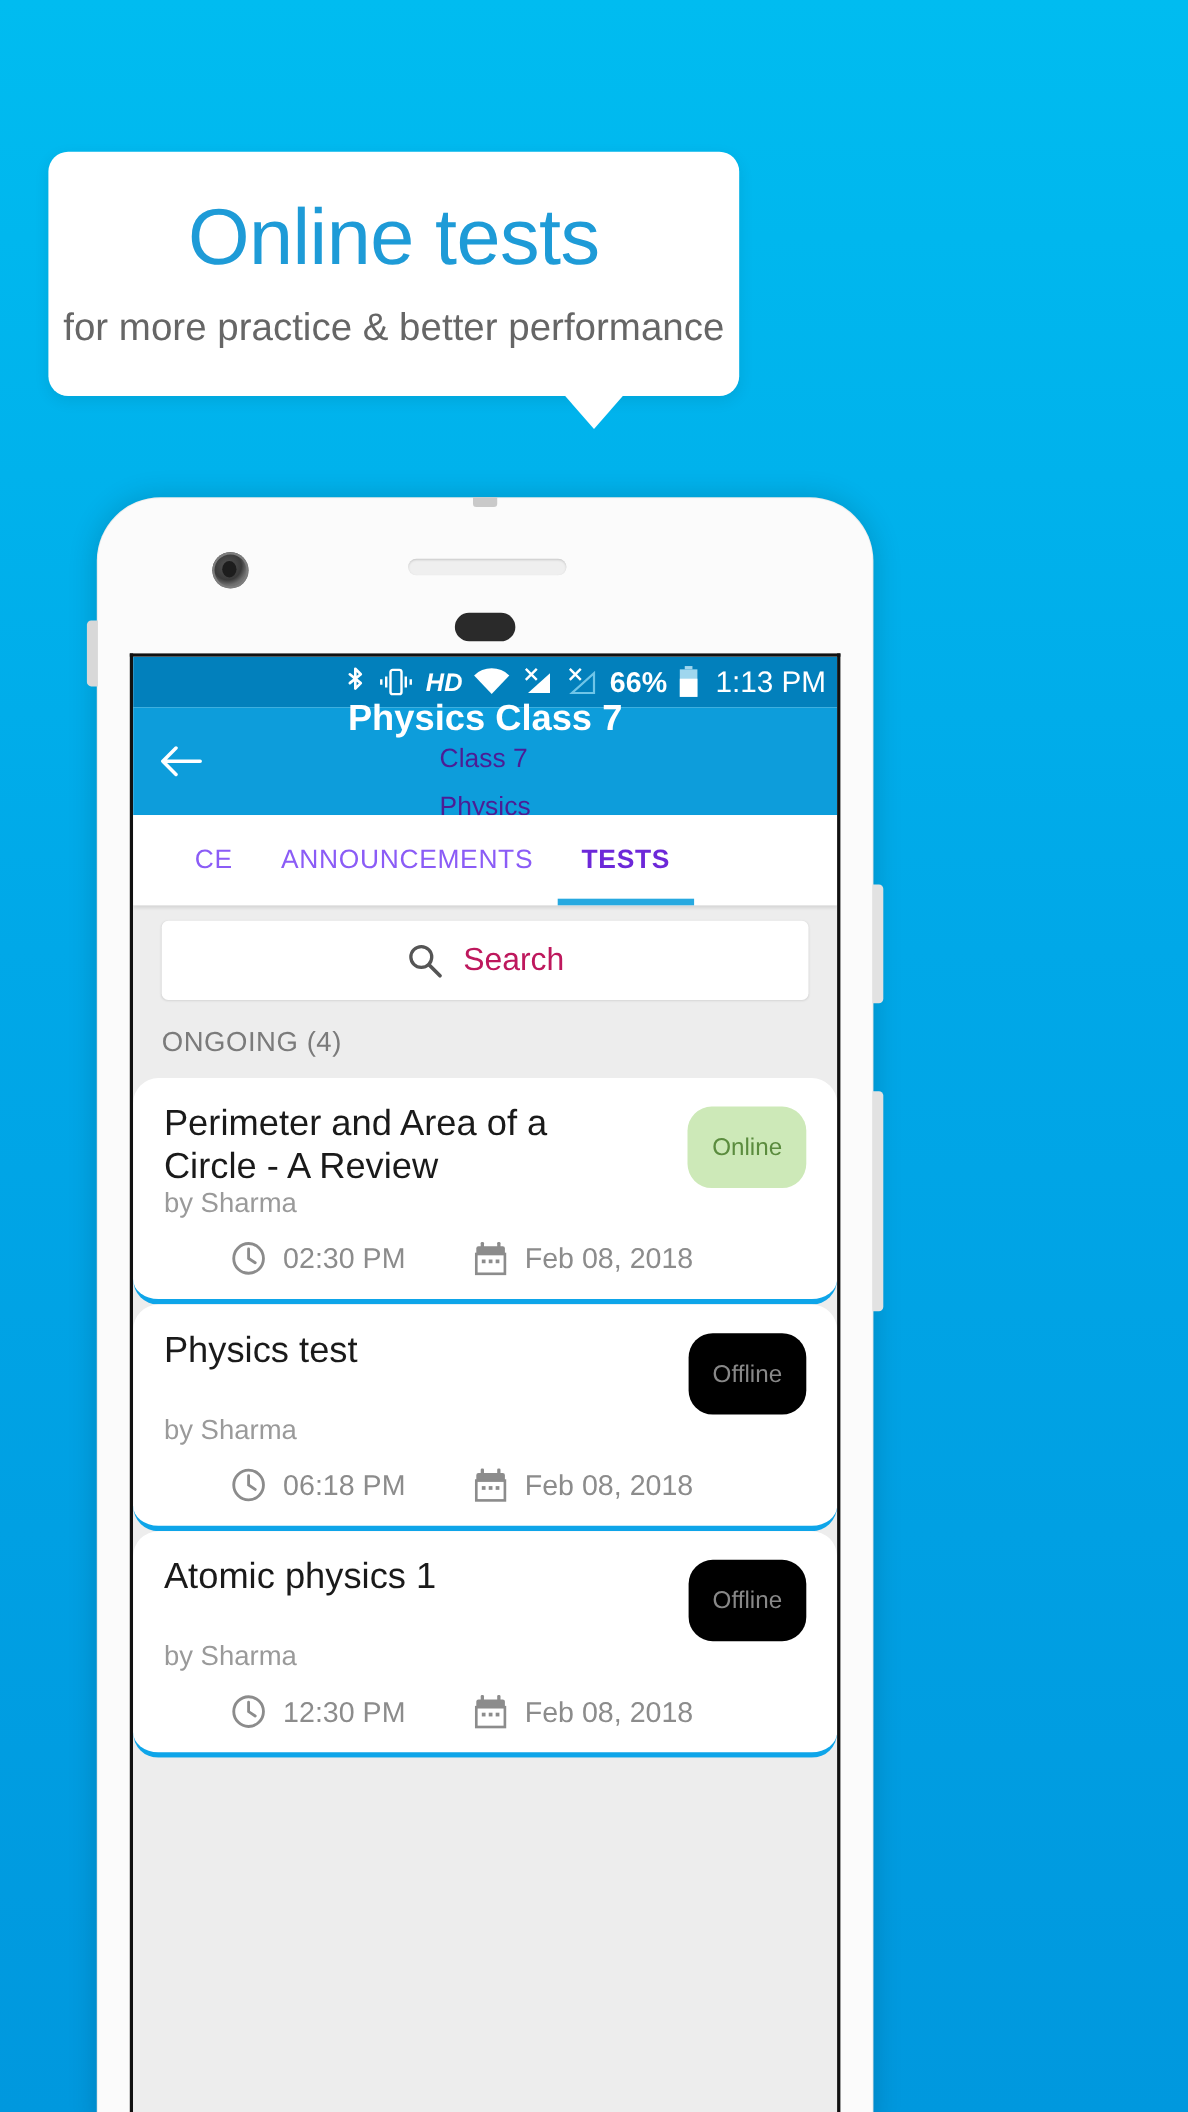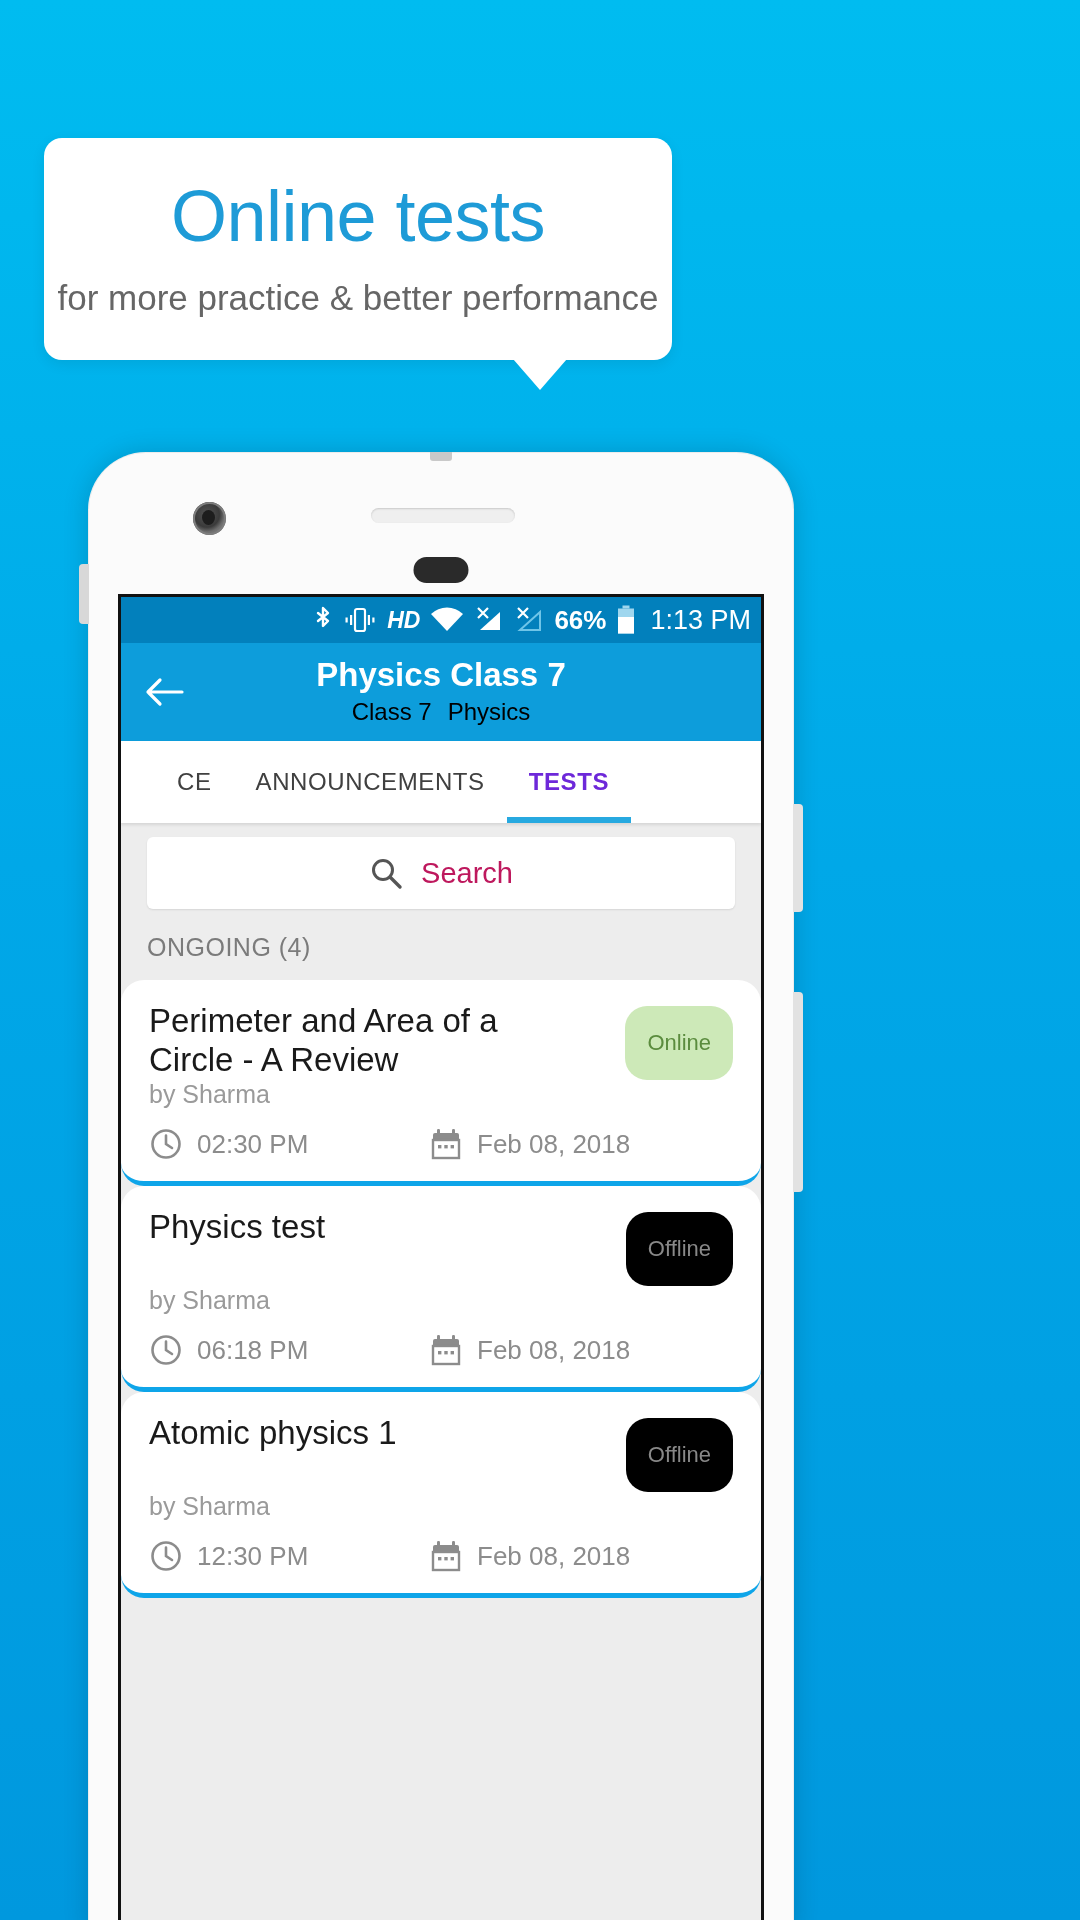--- a/index.html
+++ b/index.html
@@ -164,37 +164,37 @@
     left: 20px; top: 50%;
     transform: translateY(-50%);
     width: 46px; height: 46px;
     display: flex; align-items: center; justify-content: center;
   }
   .appbar-title {
     font-size: 33px; font-weight: 700; color: #fff;
     line-height: 1.05;
   }
   .appbar-sub {
-    font-size: 24px; color: #000000; margin-top: 5px;
-    display: flex; gap: 16px;
+    font-size: 24px; color: #4c1d95; margin-top: 5px;
+    display: flex; gap: 16px; flex-direction: column;
   }
 
   
   .tabs {
     height: 82px;
     background: #fff;
     display: flex;
     align-items: center;
     position: relative;
     padding-left: 34px;
     box-shadow: 0 2px 3px rgba(0,0,0,0.10);
   }
   .tab {
     font-size: 24px;
-    color: #404040;
+    color: #8b5cf6;
     letter-spacing: 0.6px;
     padding: 0 22px;
     height: 100%;
     display: flex; align-items: center;
     position: relative;
     white-space: nowrap;
   }
   .tab.active {
     color: #6d28d9;
     font-weight: 700;
@@ -268,21 +268,21 @@
     color: #9a9a9a;
     margin-top: 0;
   }
   .card-meta {
     display: flex;
     align-items: center;
     margin-top: 18px;
     font-size: 26px;
     color: #8c8c8c;
   }
-  .meta-item { display: flex; align-items: center; gap: 14px; }
+  .meta-item { display: flex; align-items: center; gap: 14px; justify-content: center; }
   .meta-item.time { width: 280px; }
   svg { display: block; }
 </style>
 </head>
 <body>
 
 <div class="callout">
   <div class="callout-title">Online tests</div>
   <div class="callout-sub">for more practice &amp; better performance</div>
 </div>

